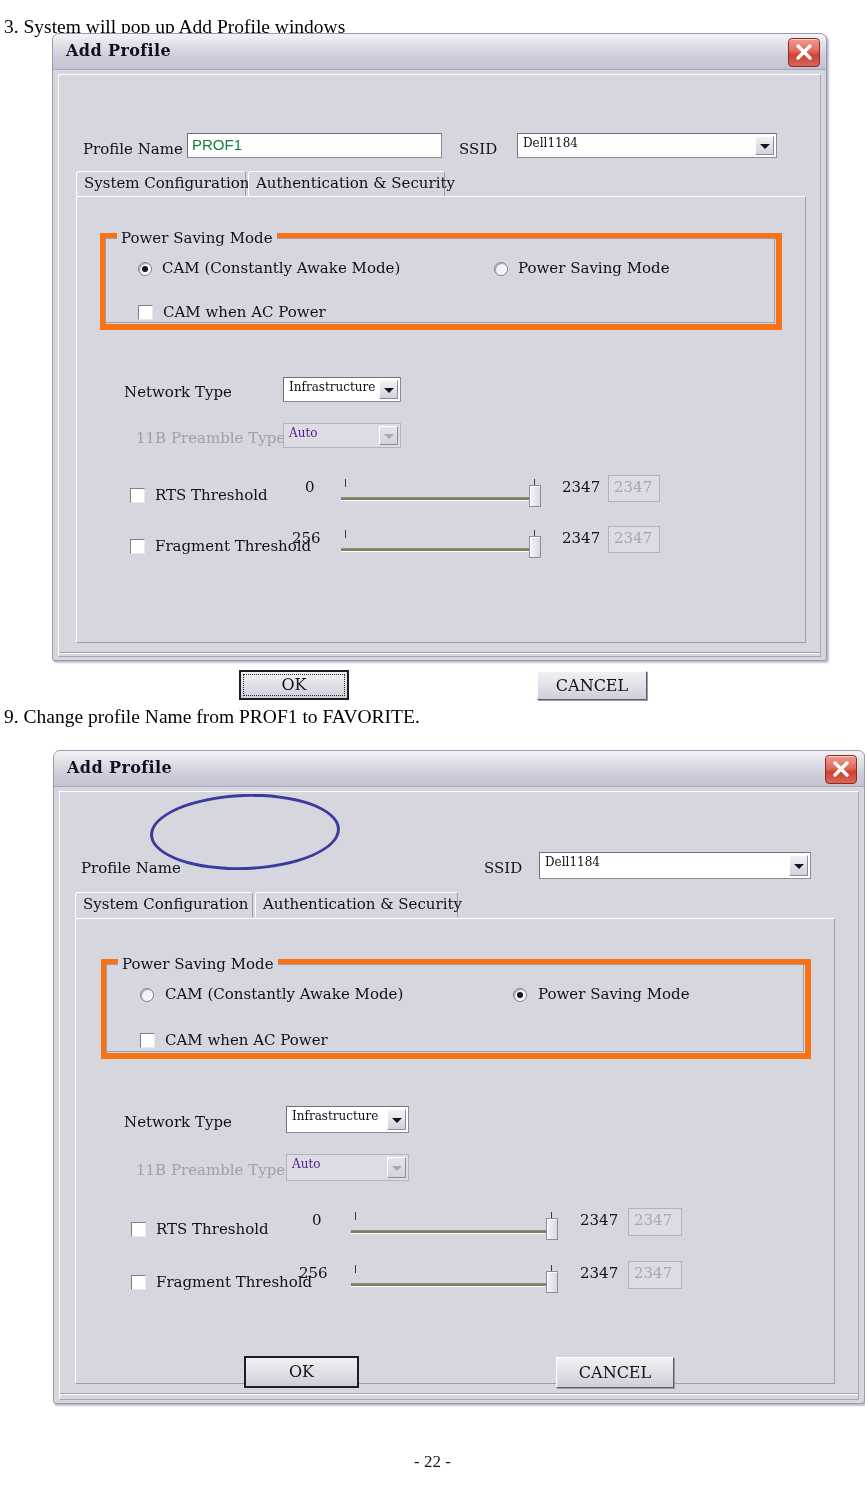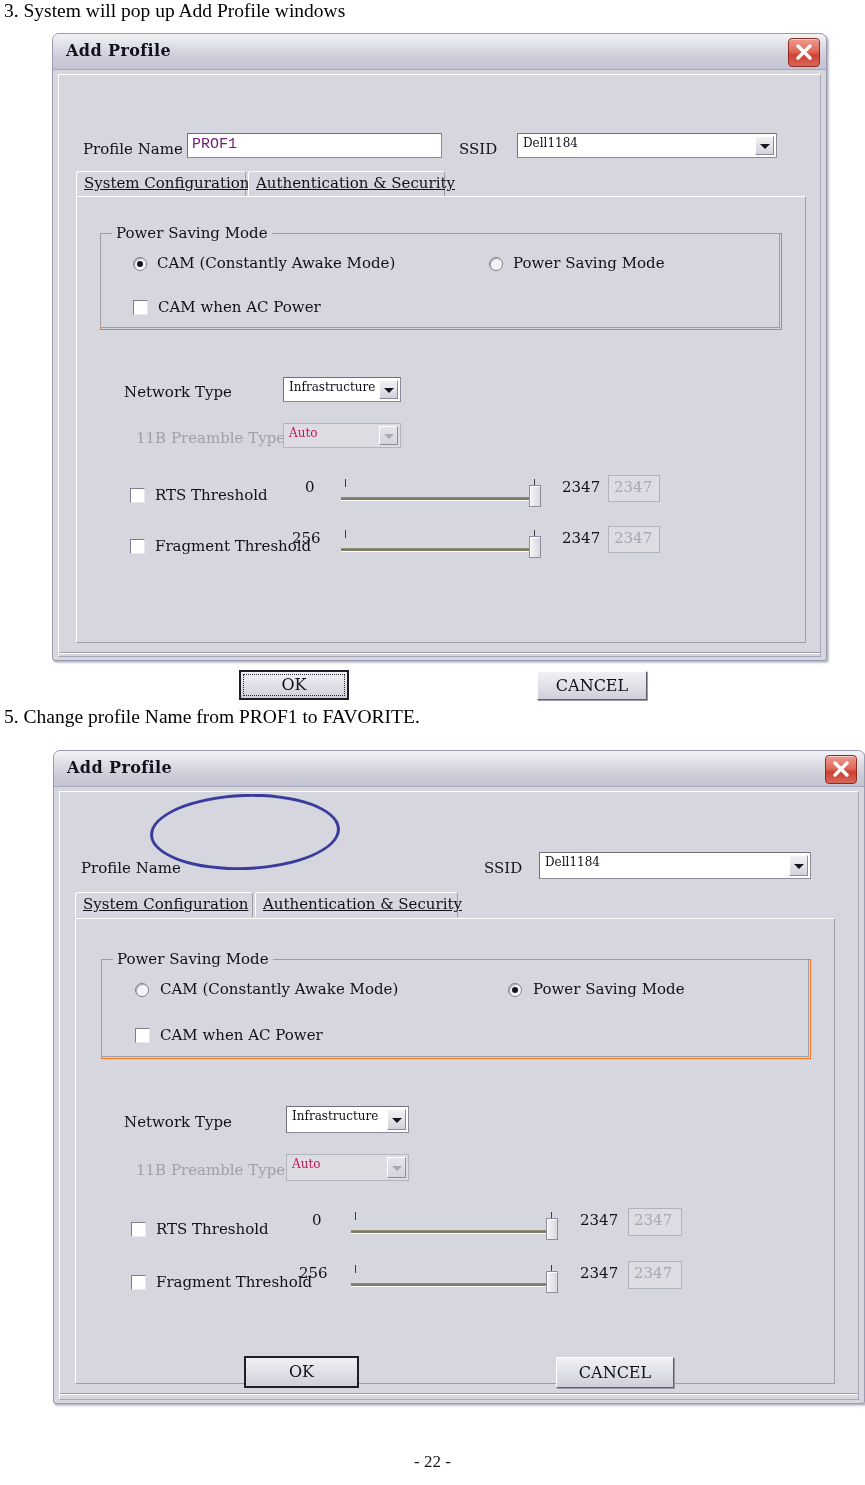--- a/index.html
+++ b/index.html
@@ -9,21 +9,21 @@
     color:#000;
     -webkit-font-smoothing:none;
   }
 
   
   .caption{
     position:absolute;left:4px;
     font-family:"Liberation Serif","DejaVu Serif",serif;
     font-size:19.5px;line-height:22px;color:#000;white-space:nowrap;
   }
-  #cap3{top:0px;}
+  #cap3{top:16px;}
   #cap4{top:706px;}
   .page-num{
     position:absolute;left:0;right:0;top:1452px;text-align:center;
     font-family:"Liberation Serif","DejaVu Serif",serif;font-size:17px;color:#1a1a1a;
   }
 
   
   .dialog{
     position:absolute;
     background:#d6d6de;
@@ -68,49 +68,49 @@
     font-family:"DejaVu Serif",serif;
     font-size:15px;color:#101018;white-space:nowrap;
   }
   .lbl.dim{color:#a0a0ad;margin-left:12px;}
 
   .textbox{
     position:absolute;background:#ffffff;
     border:1px solid #8a8a9a;
     border-top-color:#6f6f80;border-left-color:#6f6f80;
     box-sizing:border-box;
-    font-family:Liberation Mono, monospace;font-size:15px;color:#701a75;
+    font-family:Liberation Sans, sans-serif;font-size:15px;color:#15803d;
     padding:2px 0 0 4px;overflow:hidden;white-space:nowrap;
   }
   .combo{
     position:absolute;background:#ffffff;
     border:1px solid #8a8a9a;
     border-top-color:#6f6f80;border-left-color:#6f6f80;
     box-sizing:border-box;
     font-family:"DejaVu Serif",serif;font-size:12px;color:#101018;
     padding:2px 0 0 5px;overflow:hidden;white-space:nowrap;
   }
-  .combo.disabled{background:#dcdce2;color:#be185d;border-color:#b4b4c0;}
+  .combo.disabled{background:#dcdce2;color:#4c1d95;border-color:#b4b4c0;}
   .combo .arrow{
     position:absolute;right:2px;top:2px;width:19px;bottom:2px;
     background:linear-gradient(to bottom,#f2f2f5,#d2d2dc);
     border:1px solid #ffffff;border-right-color:#8b8b9b;border-bottom-color:#8b8b9b;
     box-sizing:border-box;
   }
   .combo.disabled .arrow{background:linear-gradient(to bottom,#e4e4ea,#d3d3db);}
   .combo .arrow i{
     position:absolute;left:4px;top:50%;margin-top:-2px;
     width:0;height:0;border-left:5px solid transparent;border-right:5px solid transparent;
     border-top:5px solid #15151f;
   }
   .combo.disabled .arrow i{border-top-color:#a8a8b4;}
 
   .groupbox{
     position:absolute;
-    border:1px solid #f97316;
+    border:6px solid #f97316;
     box-sizing:border-box;
   }
   .groupbox .gb-inner{
     position:absolute;left:-1px;top:-1px;right:1px;bottom:1px;
     border:1px solid #9d9dac;box-sizing:border-box;
   }
   .gb-title{
     position:absolute;top:-10px;left:11px;background:#d6d6de;padding:0 4px;
     font-family:"DejaVu Serif",serif;font-size:15px;color:#101018;white-space:nowrap;z-index:2;
   }
@@ -167,21 +167,21 @@
   
   .tabstrip{position:absolute;}
   .tab{
     position:absolute;top:0;height:25px;
     background:#d6d6de;
     border:1px solid #ffffff;
     border-right-color:#9d9dac;border-bottom:none;
     border-radius:3px 3px 0 0;
     box-sizing:border-box;
     font-family:"DejaVu Serif",serif;font-size:15px;color:#101018;
-    padding:2px 7px 0 7px;white-space:nowrap;cursor:pointer;text-decoration:underline;
+    padding:2px 7px 0 7px;white-space:nowrap;cursor:pointer;
   }
   .tab.selected{background:#d6d6de;}
   .tabpanel{
     position:absolute;background:#d6d6de;
     border:1px solid #ffffff;
     border-right-color:#9d9dac;border-bottom-color:#9d9dac;
     box-sizing:border-box;
   }
 
   
@@ -309,21 +309,21 @@
     <div class="btn default" style="left:180px;top:595px;width:110px;height:30px;">
       <span class="focusring"></span>
       <span>OK</span>
     </div>
     <div class="btn" style="left:478px;top:596px;width:110px;height:29px;">
       <span>CANCEL</span>
     </div>
   </div>
 </div>
 
-<div class="caption" id="cap4">5. Change profile Name from PROF1 to FAVORITE.</div>
+<div class="caption" id="cap4">9. Change profile Name from PROF1 to FAVORITE.</div>
 
 <div class="dialog" id="dlg2" style="left:53px;top:750px;width:812px;height:654px;">
 
   <div class="titlebar">
     <div class="title-text">Add Profile</div>
     <div class="close-btn" style="right:7px;">
       <svg width="20" height="20" viewBox="0 0 20 20" aria-hidden="true">
         <path d="M4 4 L16 16 M16 4 L4 16" stroke="#ffffff" stroke-width="3.4" stroke-linecap="round"></path>
       </svg>
     </div>

